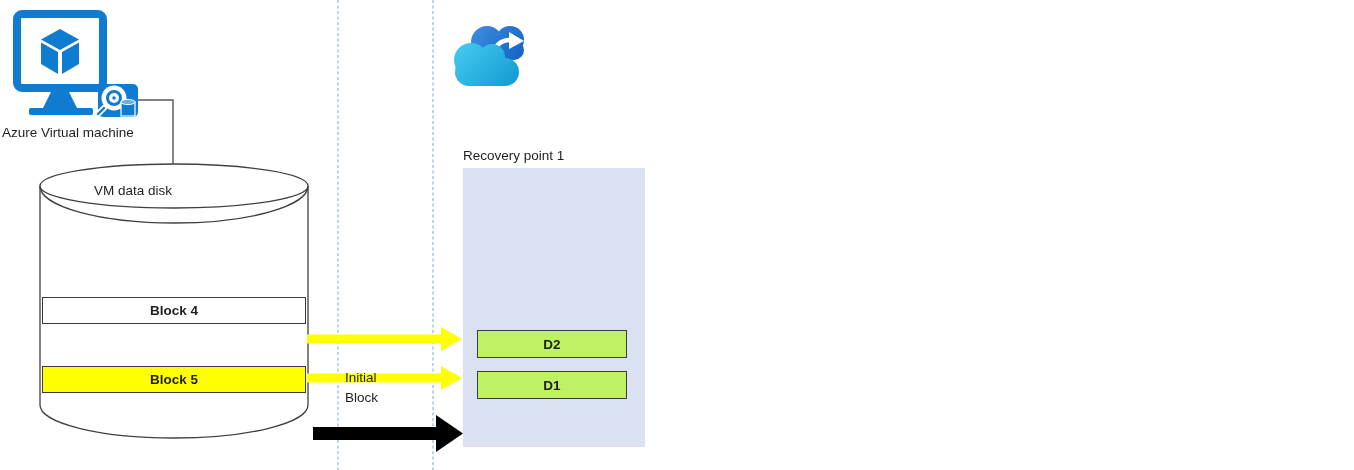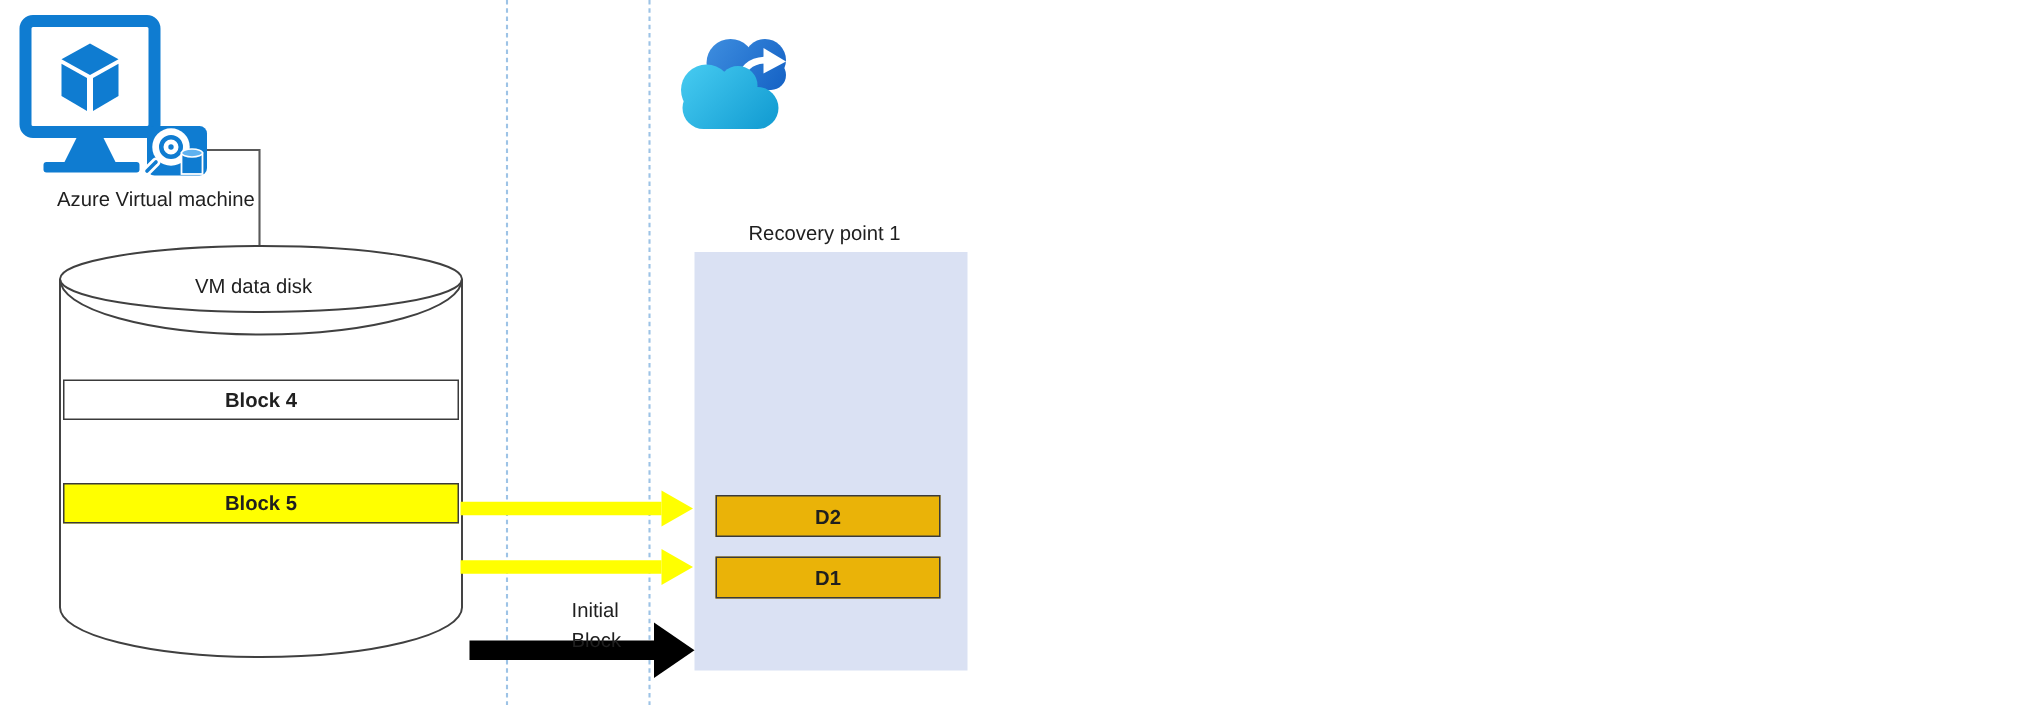--- a/index.html
+++ b/index.html
@@ -1,51 +1,51 @@
 <!DOCTYPE html>
 <html><head>
 <meta charset="utf-8">
 <style>
   html,body{margin:0;padding:0;background:#fff;}
   .stage{
     position:relative;width:1354px;height:470px;background:#ffffff;
     font-family:"Liberation Sans",sans-serif;color:#1f1f1f;overflow:hidden;
   }
-  .abs{position:absolute;margin-left:36px;}
+  .abs{position:absolute;}
   .layer{position:absolute;left:0;top:0;pointer-events:none;}
   .z0{z-index:0}.z1{z-index:1}.z2{z-index:2}.z3{z-index:3}.z4{z-index:4}
 
   .caption{font-size:13.5px;line-height:16px;white-space:nowrap;}
   .centered{text-align:left;}
 
   
   .block{
     position:absolute;left:42px;width:262px;height:25px;
     border:1.6px solid #3a3a3a;background:#ffffff;
     display:flex;align-items:center;justify-content:center;
-    font-weight:bold;font-size:13.5px;
+    font-weight:bold;font-size:13.5px;margin-top:44px;
   }
   .block.hl{background:#ffff00;}
 
   
   .panel{
     position:absolute;left:463px;top:168px;width:182px;height:279px;
     background:#dae1f3;
   }
   .chunk{
     position:absolute;left:477px;width:148px;height:26px;
-    border:1.6px solid #3a3a3a;background:#eab308;
+    border:1.6px solid #3a3a3a;background:#bef264;
     display:flex;align-items:center;justify-content:center;
     font-weight:bold;font-size:13.5px;
   }
 
   .vm-label{left:2px;top:125px;width:160px;}
   .disk-title{left:94px;top:183px;width:160px;}
   .recovery-title{left:463px;top:148px;width:182px;}
-  .backup-label{left:345px;top:397px;width:100px;line-height:20px;}
+  .backup-label{left:345px;top:368px;width:100px;line-height:20px;}
 </style>
 </head>
 <body>
 
 <div class="stage">
 
   <svg class="layer z0" width="1354" height="470">
     <defs>
       <linearGradient id="gBlue" gradientUnits="userSpaceOnUse" x1="470" y1="25" x2="525" y2="62">
         <stop offset="0" stop-color="#3f8fe0"></stop>

